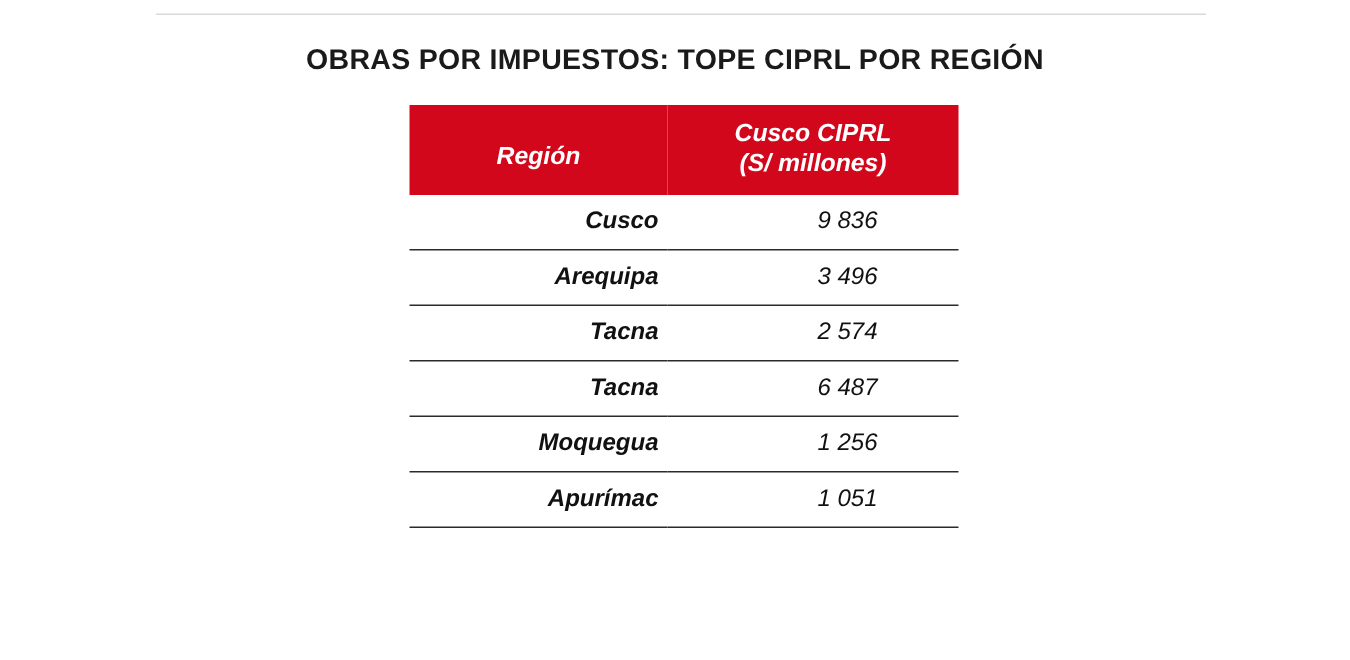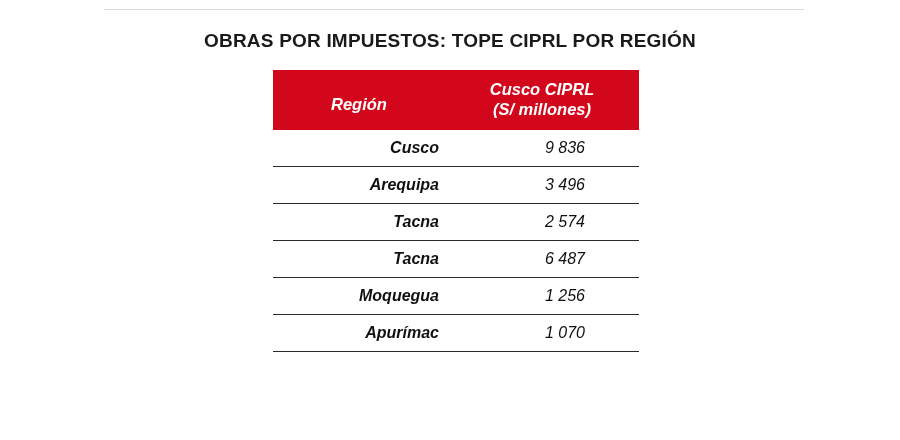--- a/index.html
+++ b/index.html
@@ -121,17 +121,17 @@
       <tr>
         <td class="region">Tacna</td>
         <td class="value">6 487</td>
       </tr>
       <tr>
         <td class="region">Moquegua</td>
         <td class="value">1 256</td>
       </tr>
       <tr>
         <td class="region">Apurímac</td>
-        <td class="value">1 070</td>
+        <td class="value">1 051</td>
       </tr>
     </tbody>
   </table>
 </div>
 
 </body></html>

